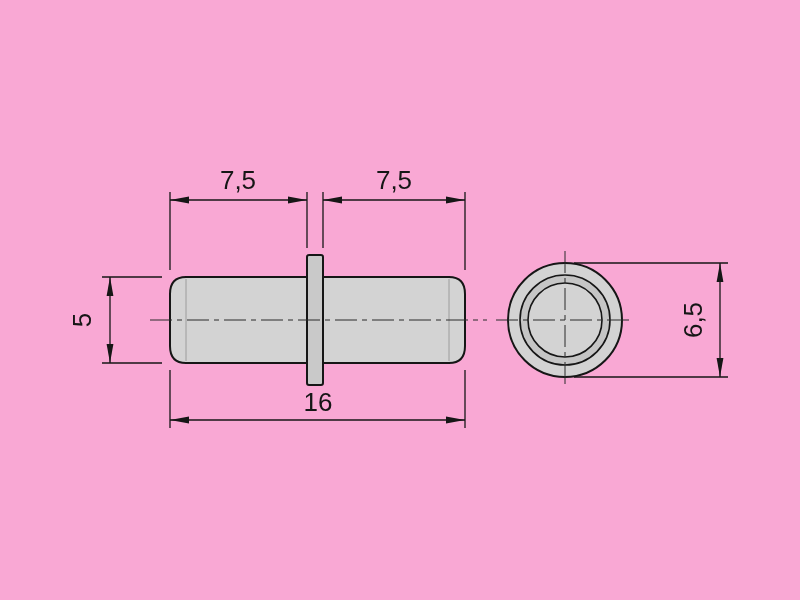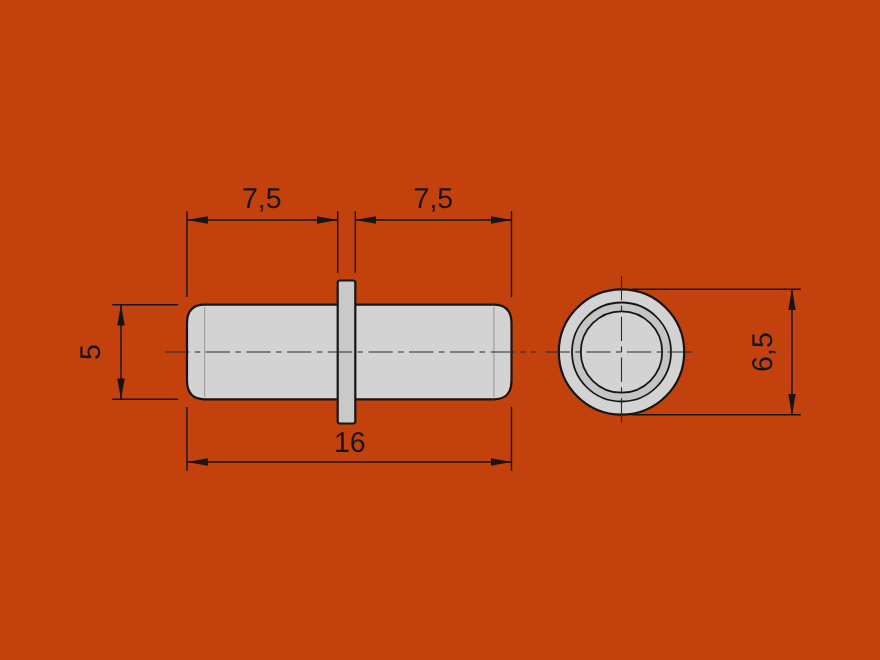--- a/index.html
+++ b/index.html
@@ -6,21 +6,21 @@
     margin: 0;
     padding: 0;
     background: #ffffff;
     width: 800px;
     height: 600px;
     overflow: hidden;
   }
   .canvas {
     width: 800px;
     height: 600px;
-    background: #c2410c;
+    background: #f9a8d4;
   }
   svg text {
     font-family: "Liberation Sans", sans-serif;
     font-size: 26px;
     fill: #161616;
   }
   .outline {
     stroke: #161616;
     stroke-width: 2;
   }

